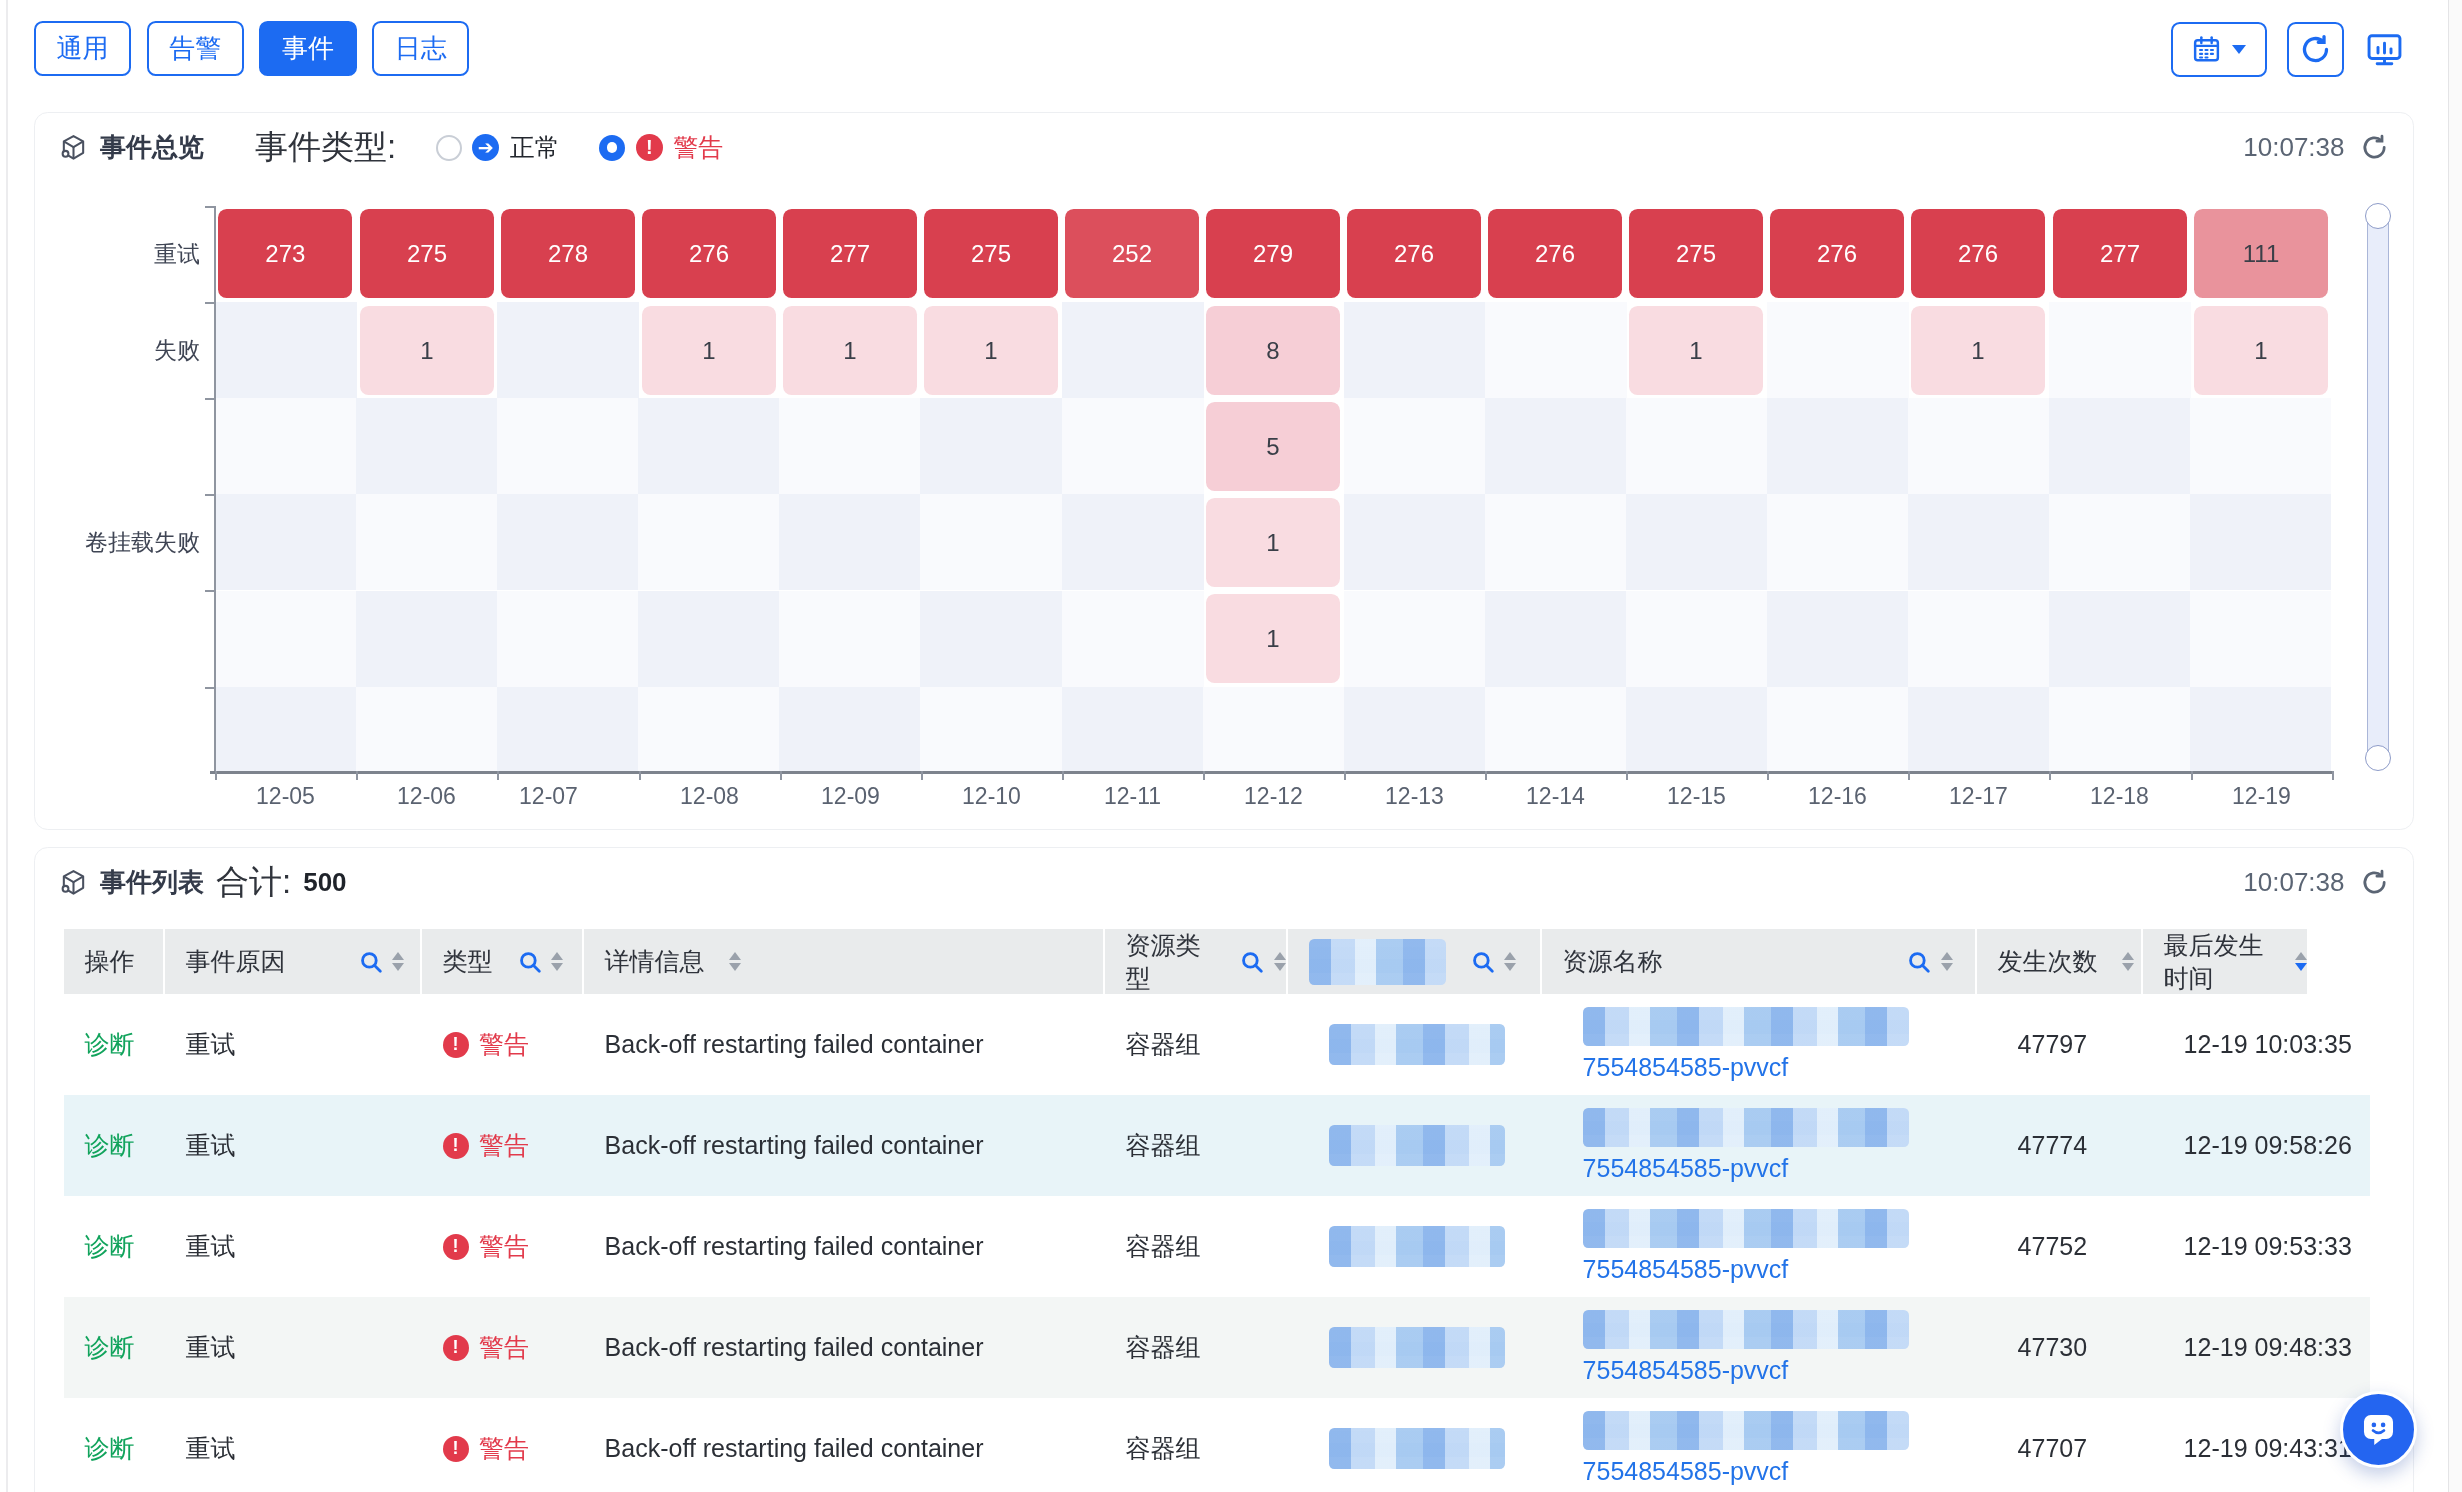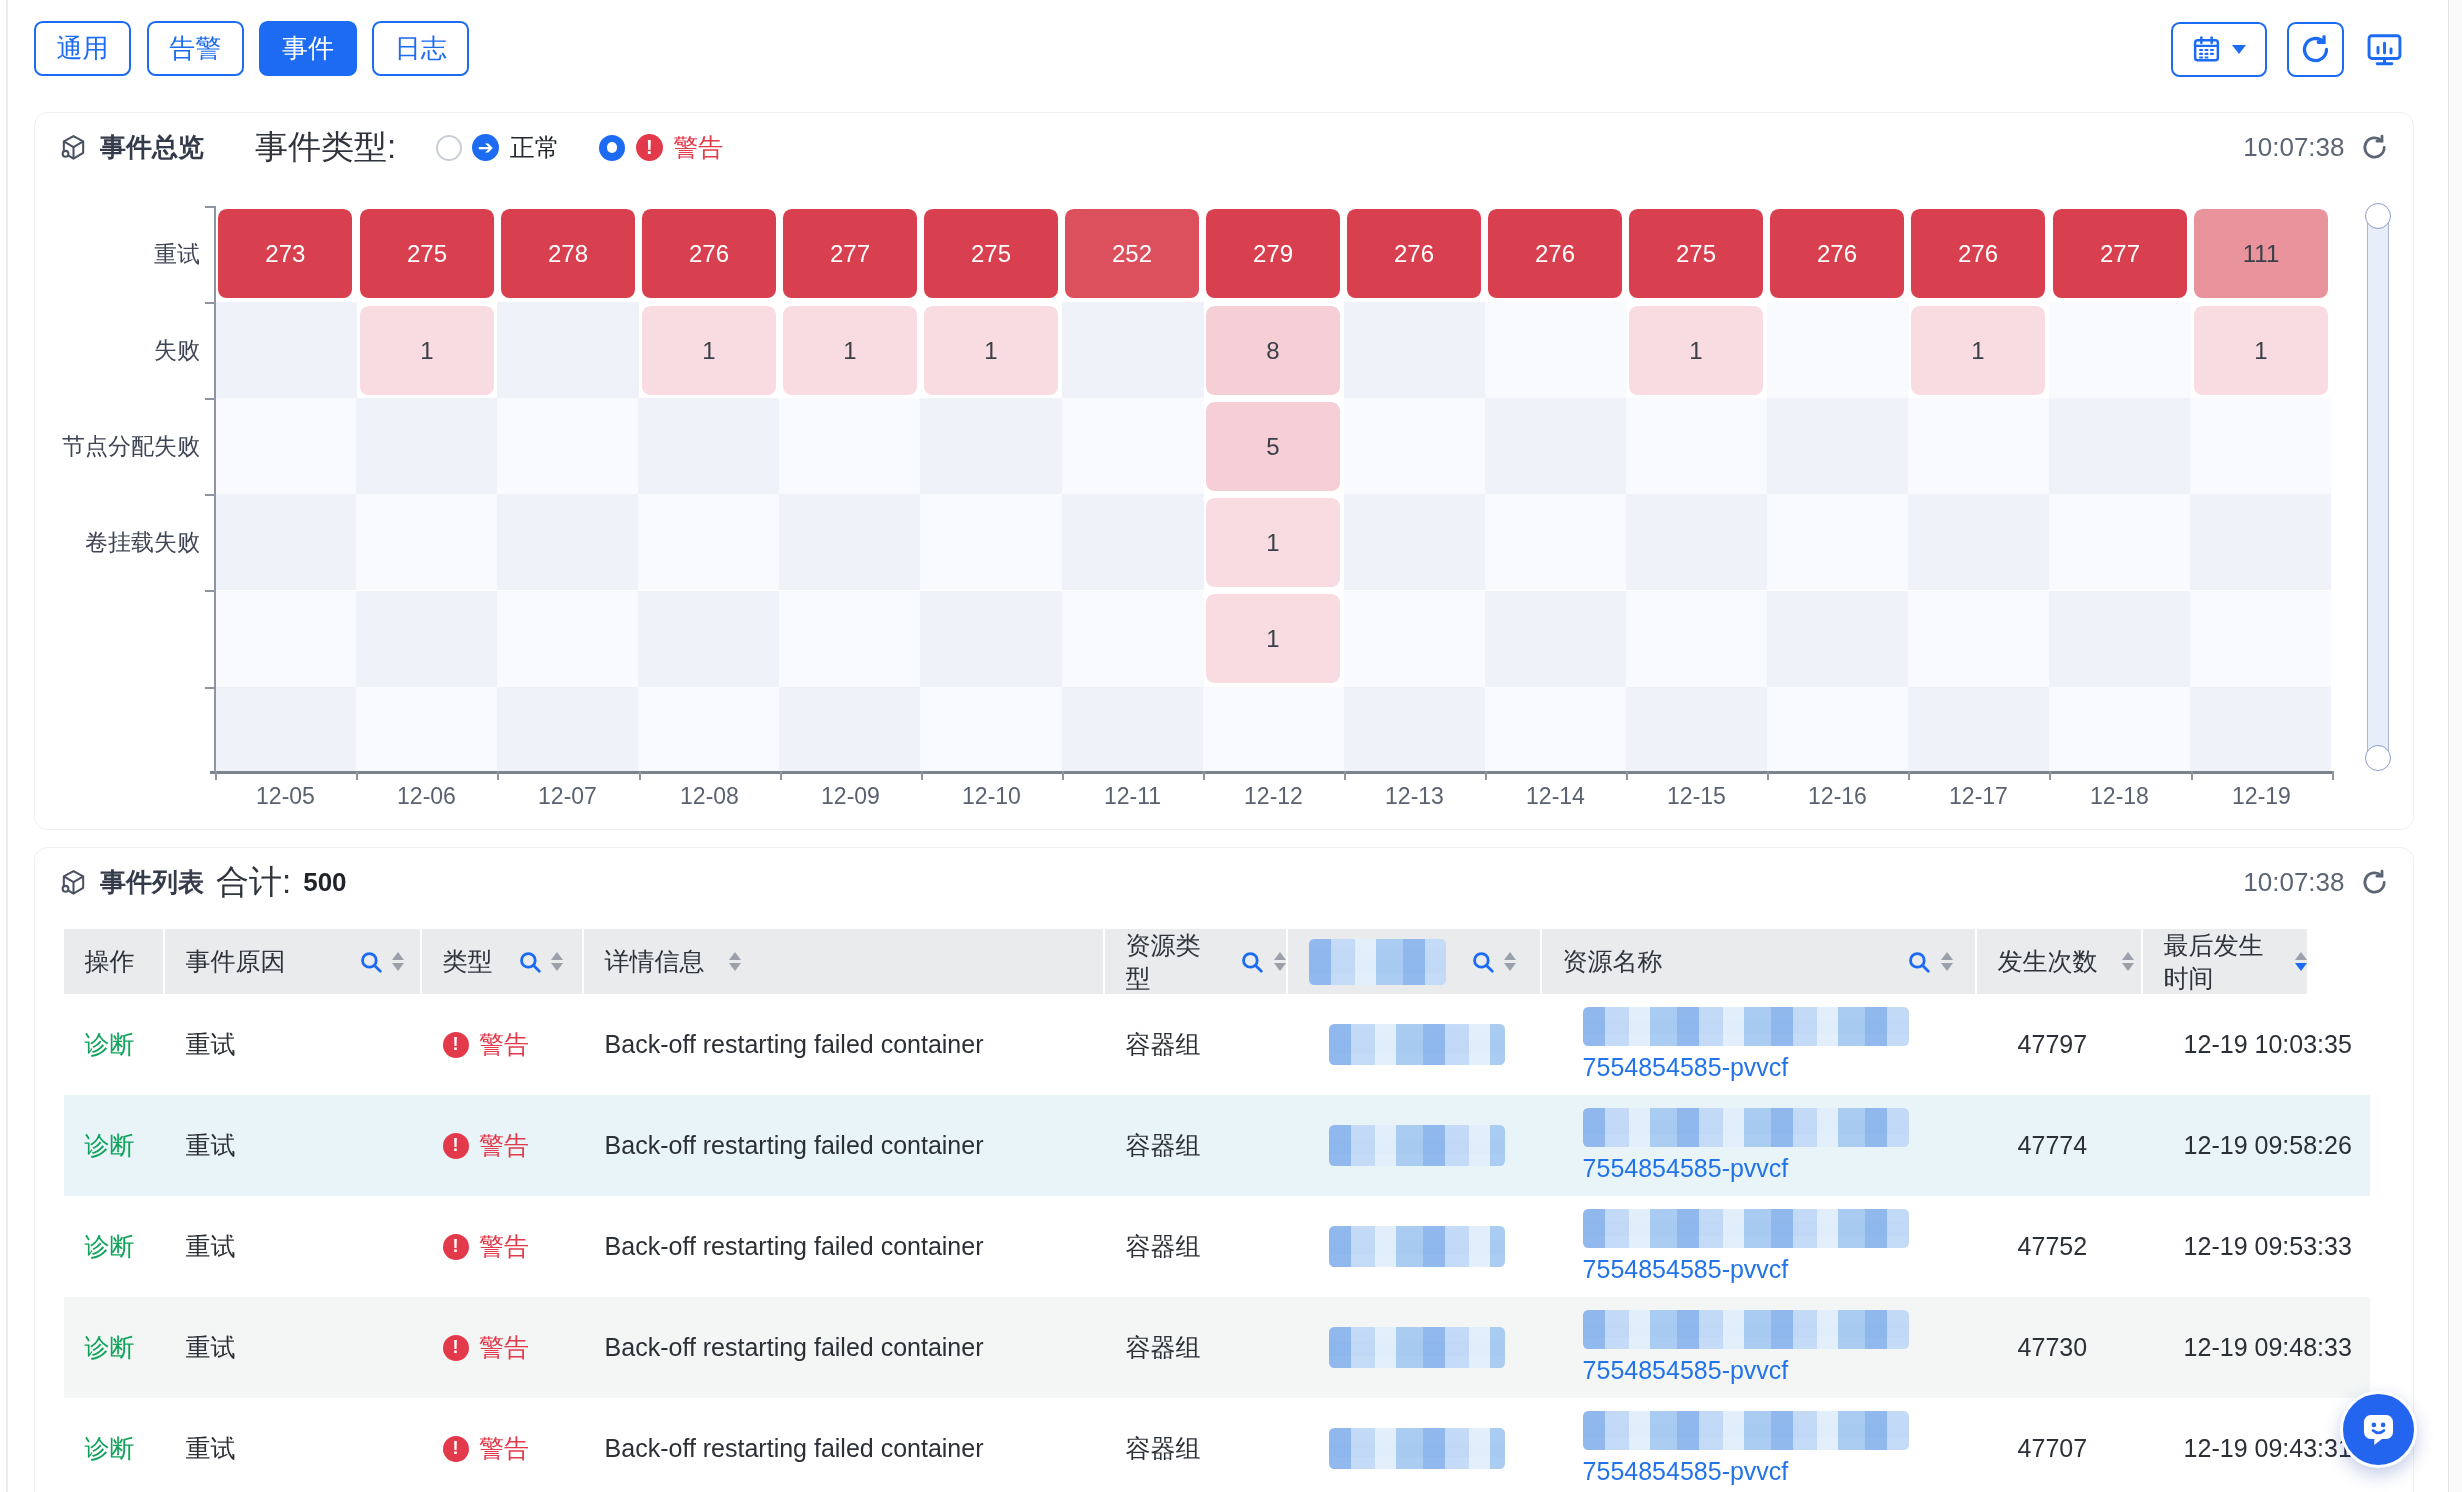--- a/index.html
+++ b/index.html
@@ -183,21 +183,20 @@
         <svg width="29" height="29" viewBox="0 0 24 24" fill="none" stroke="#5b6574" stroke-width="2.3" stroke-linecap="round">
           <path d="M20 12a8 8 0 1 1-2.4-5.7"></path>
             <polyline points="18.2 2.6 18.2 6.8 14 6.8"></polyline>
         </svg>
       </span>
     </span>
   </div>
   <div class="chart">
       <div class="ylab" style="left: 0px; top: 93px; height: 96px;">重试</div>
       <div class="ylab" style="left: 0px; top: 189px; height: 96px;">失败</div>
-      <div class="ylab" style="left: 0px; top: 285px; height: 96px;">节点分配失败</div>
       <div class="ylab" style="left: 0px; top: 381px; height: 96px;">卷挂载失败</div>
       <div class="plot" style="left: 180px; top: 93px; width: 2116px; height: 565px;">
         <div class="hcell value" style="left: 3.4px; top: 3.4px; width: 134px; height: 89px; background: rgb(216, 64, 79); color: rgb(255, 255, 255);">273</div>
         <div class="hcell value" style="left: 145px; top: 3.4px; width: 134px; height: 89px; background: rgb(216, 64, 79); color: rgb(255, 255, 255);">275</div>
         <div class="hcell value" style="left: 286px; top: 3.4px; width: 134px; height: 89px; background: rgb(216, 64, 79); color: rgb(255, 255, 255);">278</div>
         <div class="hcell value" style="left: 427px; top: 3.4px; width: 134px; height: 89px; background: rgb(216, 64, 79); color: rgb(255, 255, 255);">276</div>
         <div class="hcell value" style="left: 568px; top: 3.4px; width: 134px; height: 89px; background: rgb(216, 64, 79); color: rgb(255, 255, 255);">277</div>
         <div class="hcell value" style="left: 709px; top: 3.4px; width: 134px; height: 89px; background: rgb(216, 64, 79); color: rgb(255, 255, 255);">275</div>
         <div class="hcell value" style="left: 850px; top: 3.4px; width: 134px; height: 89px; background: rgb(220, 79, 92); color: rgb(255, 255, 255);">252</div>
         <div class="hcell value" style="left: 991px; top: 3.4px; width: 134px; height: 89px; background: rgb(216, 64, 79); color: rgb(255, 255, 255);">279</div>
@@ -303,21 +302,21 @@
       <div class="tick" style="left: 1309px; top: 658px; width: 1.7px; height: 8.6px;"></div>
       <div class="tick" style="left: 1450px; top: 658px; width: 1.7px; height: 8.6px;"></div>
       <div class="tick" style="left: 1591px; top: 658px; width: 1.7px; height: 8.6px;"></div>
       <div class="tick" style="left: 1732px; top: 658px; width: 1.7px; height: 8.6px;"></div>
       <div class="tick" style="left: 1873px; top: 658px; width: 1.7px; height: 8.6px;"></div>
       <div class="tick" style="left: 2014px; top: 658px; width: 1.7px; height: 8.6px;"></div>
       <div class="tick" style="left: 2156px; top: 658px; width: 1.7px; height: 8.6px;"></div>
       <div class="tick" style="left: 2297px; top: 658px; width: 1.7px; height: 8.6px;"></div>
       <div class="xlab" style="left: 180px; top: 670px; width: 141px;">12-05</div>
       <div class="xlab" style="left: 321px; top: 670px; width: 141px;">12-06</div>
-      <div class="xlab" style="left: 462px; top: 670px; width: 141px; text-align: center;">12-07</div>
+      <div class="xlab" style="left: 443px; top: 670px; width: 141px; text-align: center;">12-07</div>
       <div class="xlab" style="left: 604px; top: 670px; width: 141px;">12-08</div>
       <div class="xlab" style="left: 745px; top: 670px; width: 141px;">12-09</div>
       <div class="xlab" style="left: 886px; top: 670px; width: 141px;">12-10</div>
       <div class="xlab" style="left: 1027px; top: 670px; width: 141px;">12-11</div>
       <div class="xlab" style="left: 1168px; top: 670px; width: 141px;">12-12</div>
       <div class="xlab" style="left: 1309px; top: 670px; width: 141px;">12-13</div>
       <div class="xlab" style="left: 1450px; top: 670px; width: 141px;">12-14</div>
       <div class="xlab" style="left: 1591px; top: 670px; width: 141px; text-align: center;">12-15</div>
       <div class="xlab" style="left: 1732px; top: 670px; width: 141px;">12-16</div>
       <div class="xlab" style="left: 1873px; top: 670px; width: 141px;">12-17</div>

